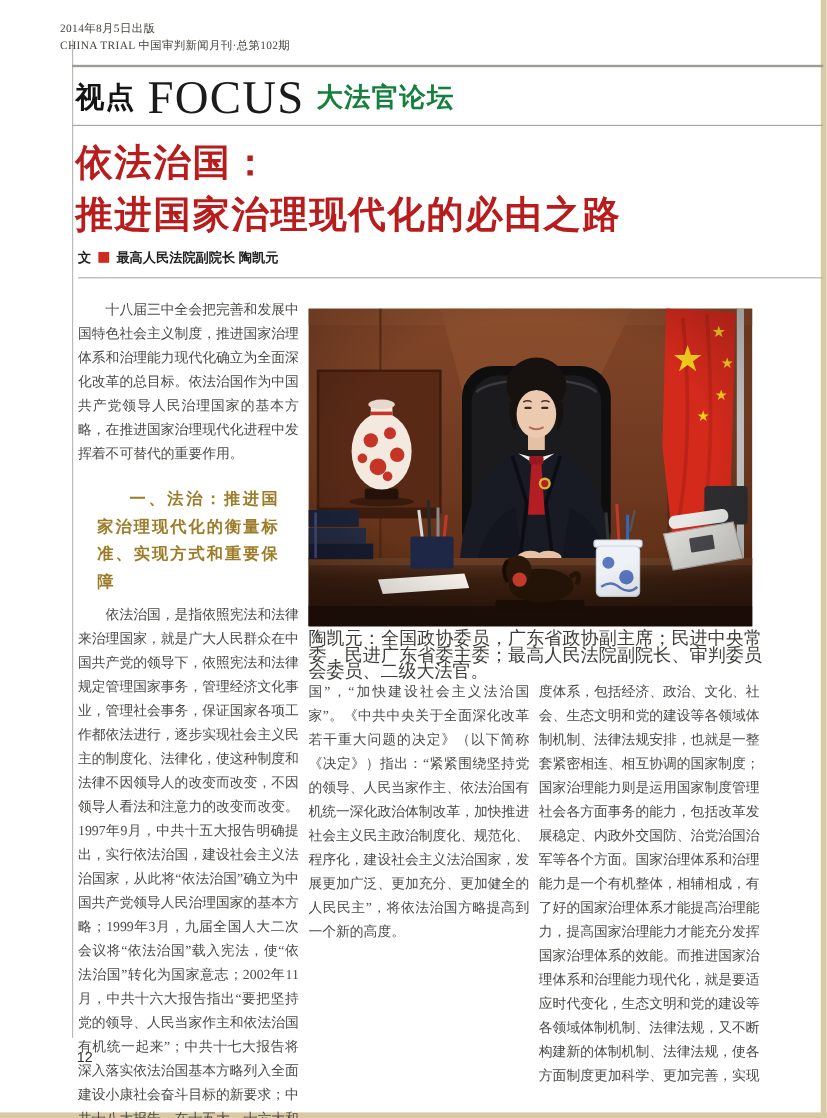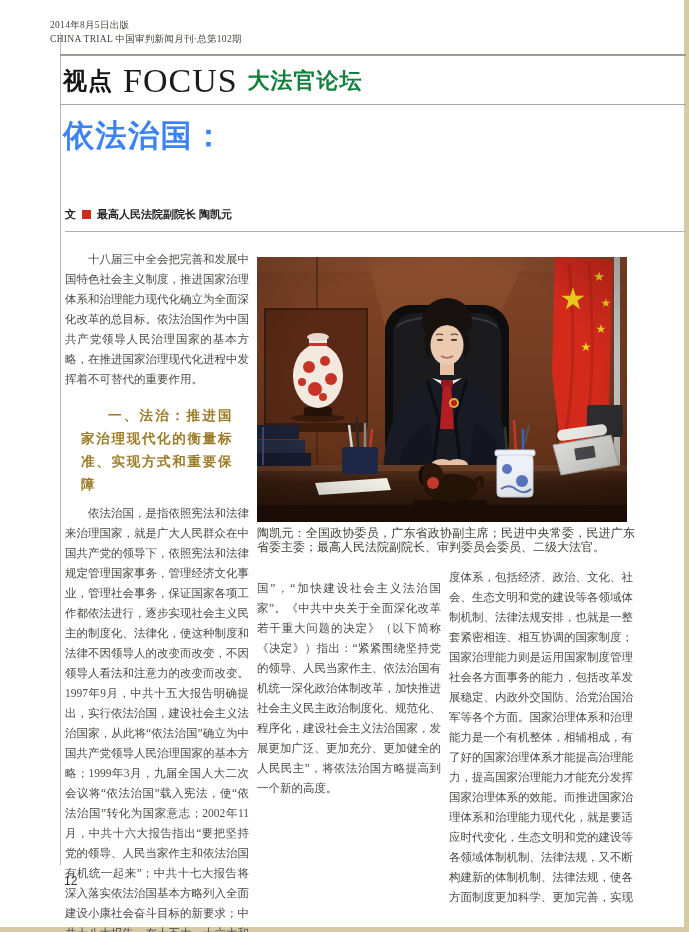--- a/index.html
+++ b/index.html
@@ -11,43 +11,43 @@
   
   .edge-right{position:absolute;right:0;top:0;width:5px;height:100%;background:#d8caa4;}
   .edge-bottom{position:absolute;left:0;bottom:0;width:100%;height:5px;background:#d8caa4;}
   .left-rule{position:absolute;left:60px;top:33px;width:1px;height:832px;background:#b9b9b5;}
 
   
   .masthead-info{position:absolute;left:50px;top:19px;font-size:9.5px;line-height:13.5px;color:#45443e;letter-spacing:.3px;}
   .rule-a{position:absolute;left:60px;top:54px;width:626px;height:2px;background:#9c9c98;}
   .section-row{position:absolute;left:63px;top:60px;display:flex;align-items:center;gap:10px;height:42px;}
   .section-cn{font-size:24px;font-weight:bold;color:#141414;letter-spacing:1px;}
-  .section-en{font-size:34px;color:#1b1b1b;letter-spacing:1px;}
+  .section-en{font-size:39px;color:#1b1b1b;letter-spacing:1px;}
   .column-name{font-size:22px;font-weight:bold;color:#15803d;letter-spacing:1px;}
   .rule-b{position:absolute;left:60px;top:104px;width:626px;height:1px;background:#a7a7a3;}
 
   
-  .title{position:absolute;left:63px;top:114px;font-size:31px;font-weight:bold;color:#3b82f6;line-height:43px;letter-spacing:1.5px;}
+  .title{position:absolute;left:63px;top:114px;font-size:31px;font-weight:bold;color:#b91c1c;line-height:43px;letter-spacing:1.5px;}
   .byline{position:absolute;left:65px;top:207px;font-family:"Liberation Sans","DejaVu Sans",sans-serif;font-size:11px;font-weight:bold;color:#222;display:flex;align-items:center;gap:6px;}
   .byline-square{width:9px;height:9px;background:#ce2a20;display:inline-block;}
   .rule-c{position:absolute;left:65px;top:231px;width:621px;height:1px;background:#b2b2ae;}
 
   
   .col{position:absolute;width:184px;font-size:11.5px;line-height:20px;color:#4a4a48;text-align:justify;}
   .col p{margin:0;}
   .indent{text-indent:2em;}
   .gold-heading{margin:15px 16px 7px;font-size:13.5px;font-weight:bold;line-height:23px;color:#9c7c28;text-indent:2em;letter-spacing:1.5px;text-align:justify;}
   .col1{left:65px;top:249px;}
-  .col2{left:257px;top:567px;margin-top:11px;}
+  .col2{left:257px;top:567px;}
   .col3{left:449px;top:567px;}
 
   
   .photo-wrap{position:absolute;left:257px;top:257px;width:370px;height:265px;}
   .photo-wrap svg{display:block;}
-  .caption{position:absolute;left:257px;top:527px;width:378px;font-size:12px;line-height:13.5px;color:#3c3c38;text-align:justify;}
+  .caption{position:absolute;left:257px;top:527px;width:378px;font-size:15px;line-height:13.5px;color:#3c3c38;text-align:justify;}
 
   .page-number{position:absolute;left:64px;top:874px;font-family:Liberation Sans, sans-serif;font-size:12px;color:#333;}
 </style>
 </head>
 <body>
 
 <div class="edge-right"></div>
 <div class="edge-bottom"></div>
 <div class="left-rule"></div>
 
@@ -59,20 +59,21 @@
 
 <div class="section-row">
   <span class="section-cn">视点</span>
   <span class="section-en">FOCUS</span>
   <span class="column-name">大法官论坛</span>
 </div>
 <div class="rule-b"></div>
 
 <h1 class="title" style="margin:0;">
   <span style="display:block;">依法治国：</span>
+  <span style="display:block;">推进国家治理现代化的必由之路</span>
 </h1>
 
 <div class="byline">
   <span>文</span>
   <span class="byline-square"></span>
   <span>最高人民法院副院长 陶凯元</span>
 </div>
 <div class="rule-c"></div>
 
 <div class="col col1">

